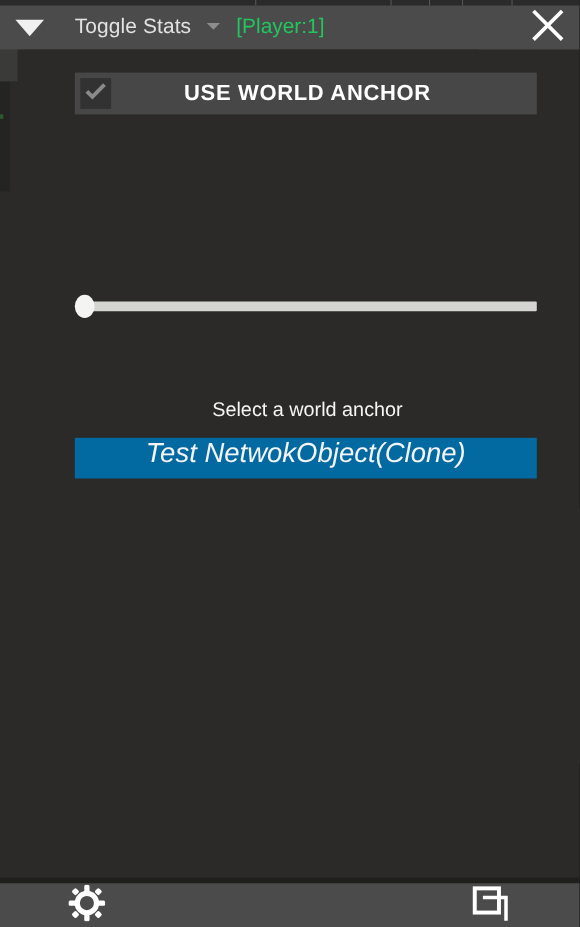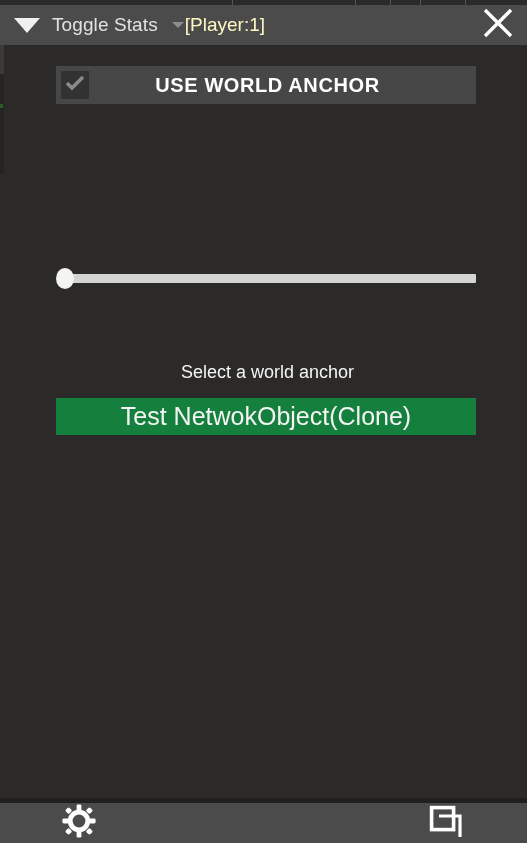--- a/index.html
+++ b/index.html
@@ -65,46 +65,47 @@
     display: flex;
     align-items: center;
     justify-content: center;
     margin-left: 4px;
   }
   .tri-btn svg { display: block; }
   .title-label {
     color: #e2e2e2;
     font-size: 19px;
     letter-spacing: 0.1px;
-    margin-left: 2px;
+    margin-left: 18px;
     white-space: nowrap;
   }
   .caret-small {
     margin-left: 13px;
     display: flex;
     align-items: center;
   }
   .player-label {
-    color: #fef9c3;
+    color: #22c55e;
     font-size: 19px;
+    margin-left: 14px;
     white-space: nowrap;
   }
   .close-btn {
     position: absolute;
     right: 2px; top: 0;
     width: 54px; height: 40px;
     display: flex;
     align-items: center;
     justify-content: center;
   }
 
   
   .content {
     position: absolute;
-    left: 4px; top: 45px;
+    left: 16px; top: 45px;
     width: 419px; height: 753px;
     background: #2b2a28;
   }
 
   
   .toggle-row {
     position: absolute;
     left: 52px; top: 21px;
     width: 420px; height: 38px;
     background: #474747;
@@ -167,24 +168,25 @@
     left: 0; top: 317px;
     width: 527px;
     text-align: center;
     color: #f5f5f5;
     font-size: 18px;
   }
   .select-value {
     position: absolute;
     left: 52px; top: 353px;
     width: 420px; height: 37px;
-    background: #15803d;
-    display: flex;
-    align-items: center;
-    justify-content: center;
+    background: #0369a1;
+    display: flex;
+    align-items: flex-start;
+    justify-content: center;
+    font-style: italic;
   }
   .select-value span {
     color: #f4f4f4;
     font-size: 25px;
   }
 
   
   .bottom-sep {
     position: absolute;
     left: 0; top: 798px;

